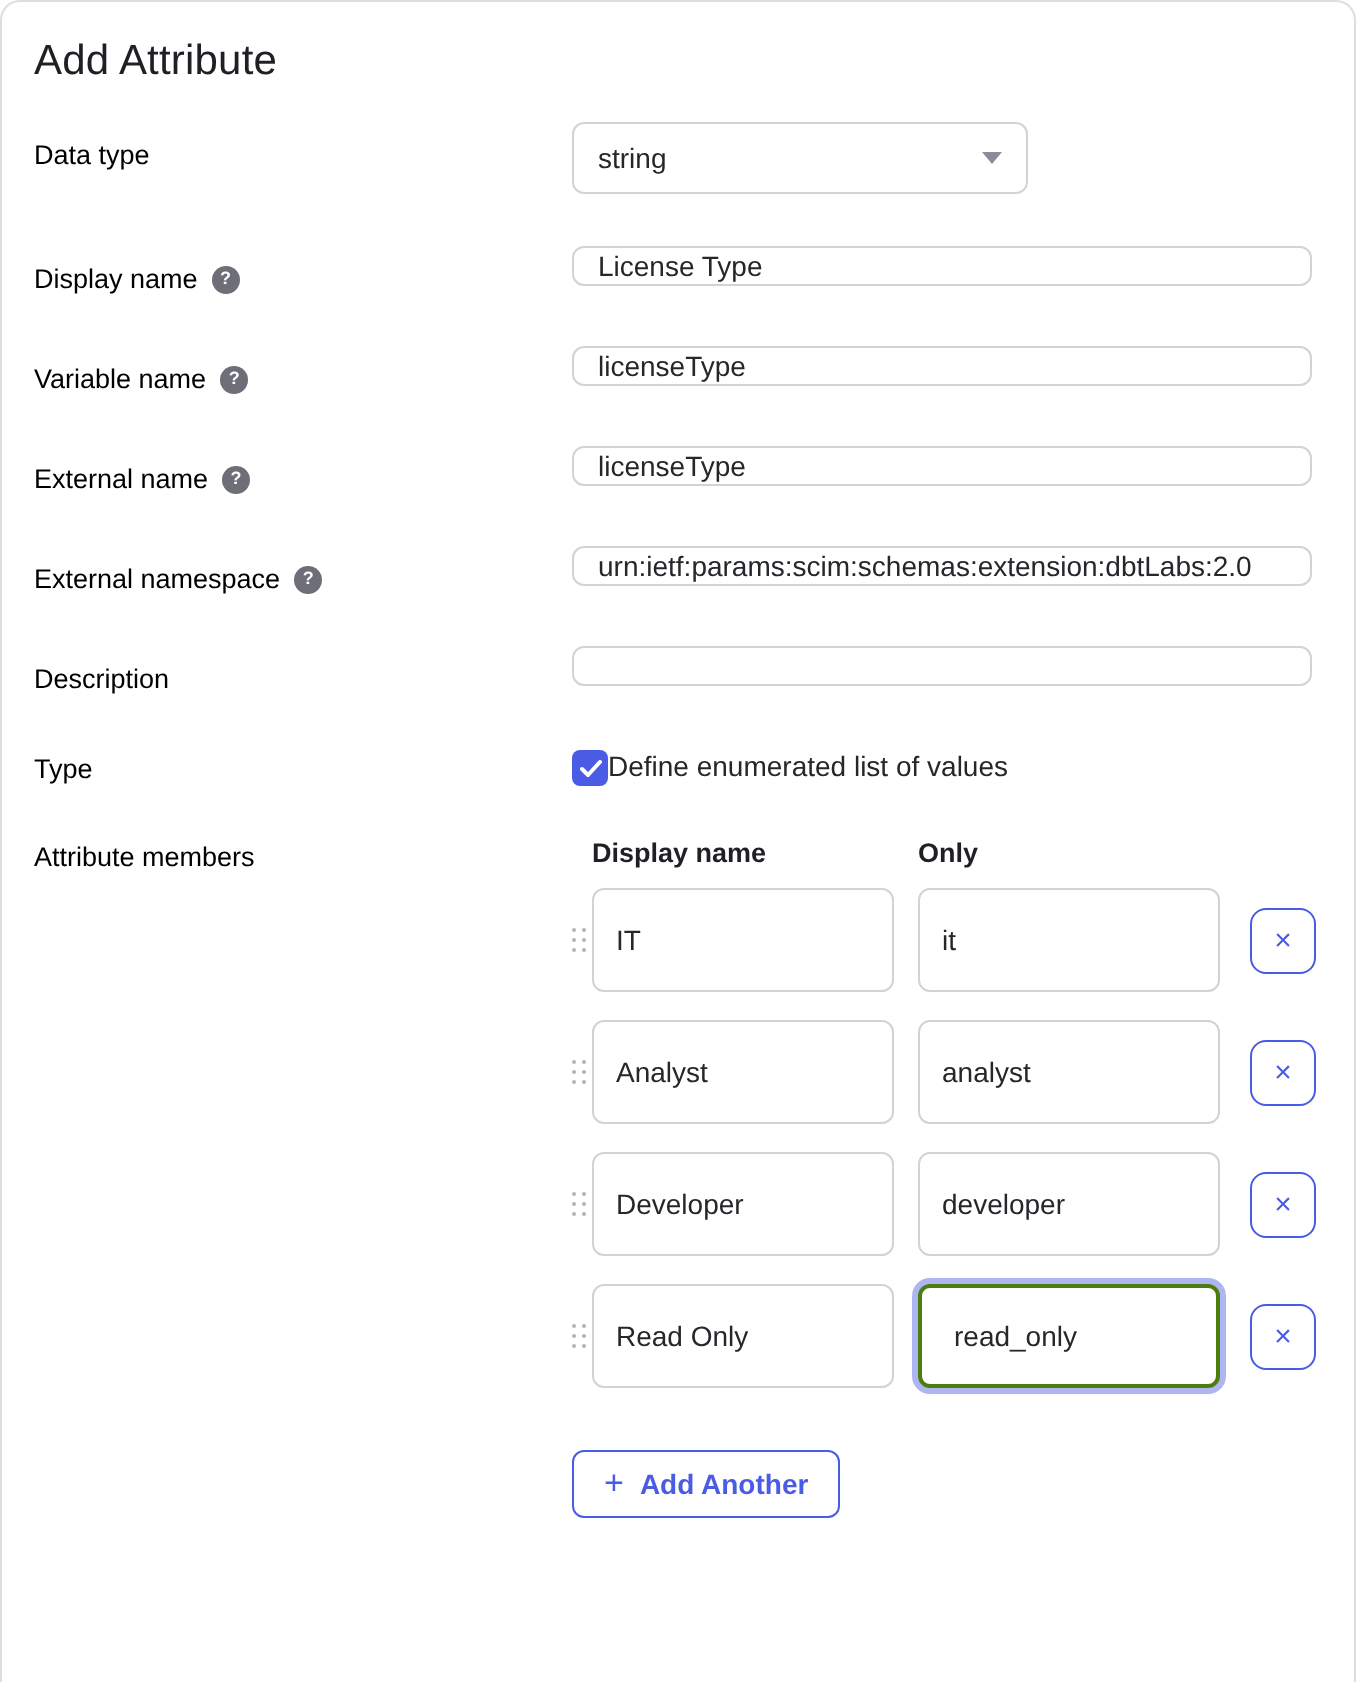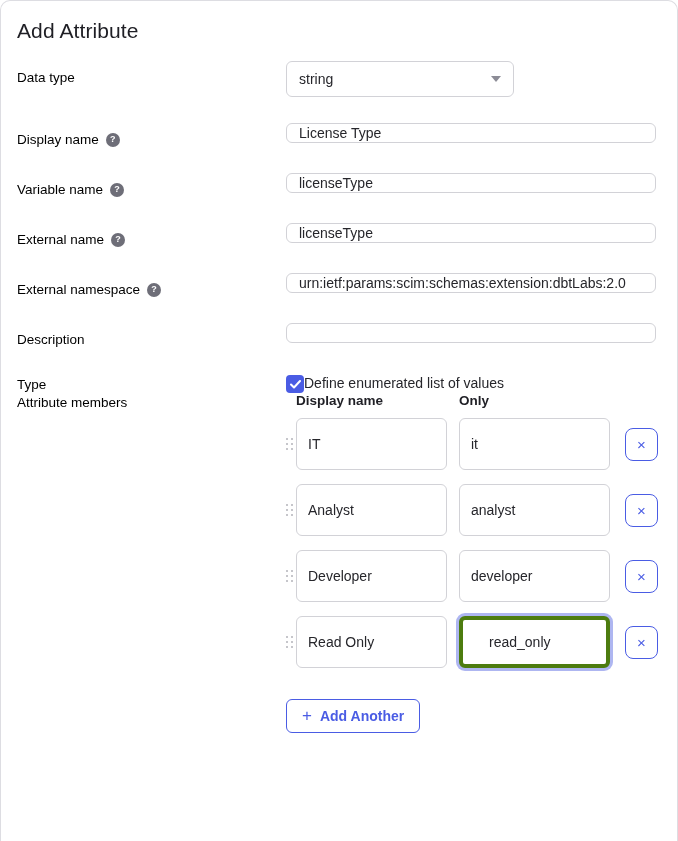--- a/index.html
+++ b/index.html
@@ -114,21 +114,21 @@
     align-items: center;
     justify-content: center;
     cursor: pointer;
   }
   .checkbox svg { display: block; }
   .checkbox-label {
     font-size: 14px;
     color: #26262b;
   }
   .label-col.no-pad { padding-top: 2px; }
-  .members-section { margin-bottom: 0; }
+  .members-section { margin-top: 26px; margin-bottom: 0; }
   .members-table { flex: 1; }
   .members-header {
     display: flex;
     margin-bottom: 10px;
   }
   .col-header {
     font-size: 13.5px;
     font-weight: 700;
     color: #1f1f25;
   }
@@ -162,23 +162,23 @@
     padding: 0 11px;
     font-size: 14px;
     color: #26262b;
     font-family: "Liberation Sans", "DejaVu Sans", sans-serif;
     outline: none;
     background: #ffffff;
   }
   .member-input.display { margin-right: 12px; }
   .member-input.value { margin-right: 15px; }
   .member-input.focused {
-    border: 4px solid #4d7c0f;
+    border: 2px solid #4d7c0f;
     box-shadow: 0 0 0 3px #aeb6f1;
-    padding: 0 26px;
+    padding: 0 16px;
   }
   .remove-btn {
     width: 33px;
     height: 33px;
     border: 1.5px solid #4a5ce4;
     border-radius: 8px;
     background: #ffffff;
     color: #4a5ce4;
     font-size: 15px;
     display: inline-flex;

